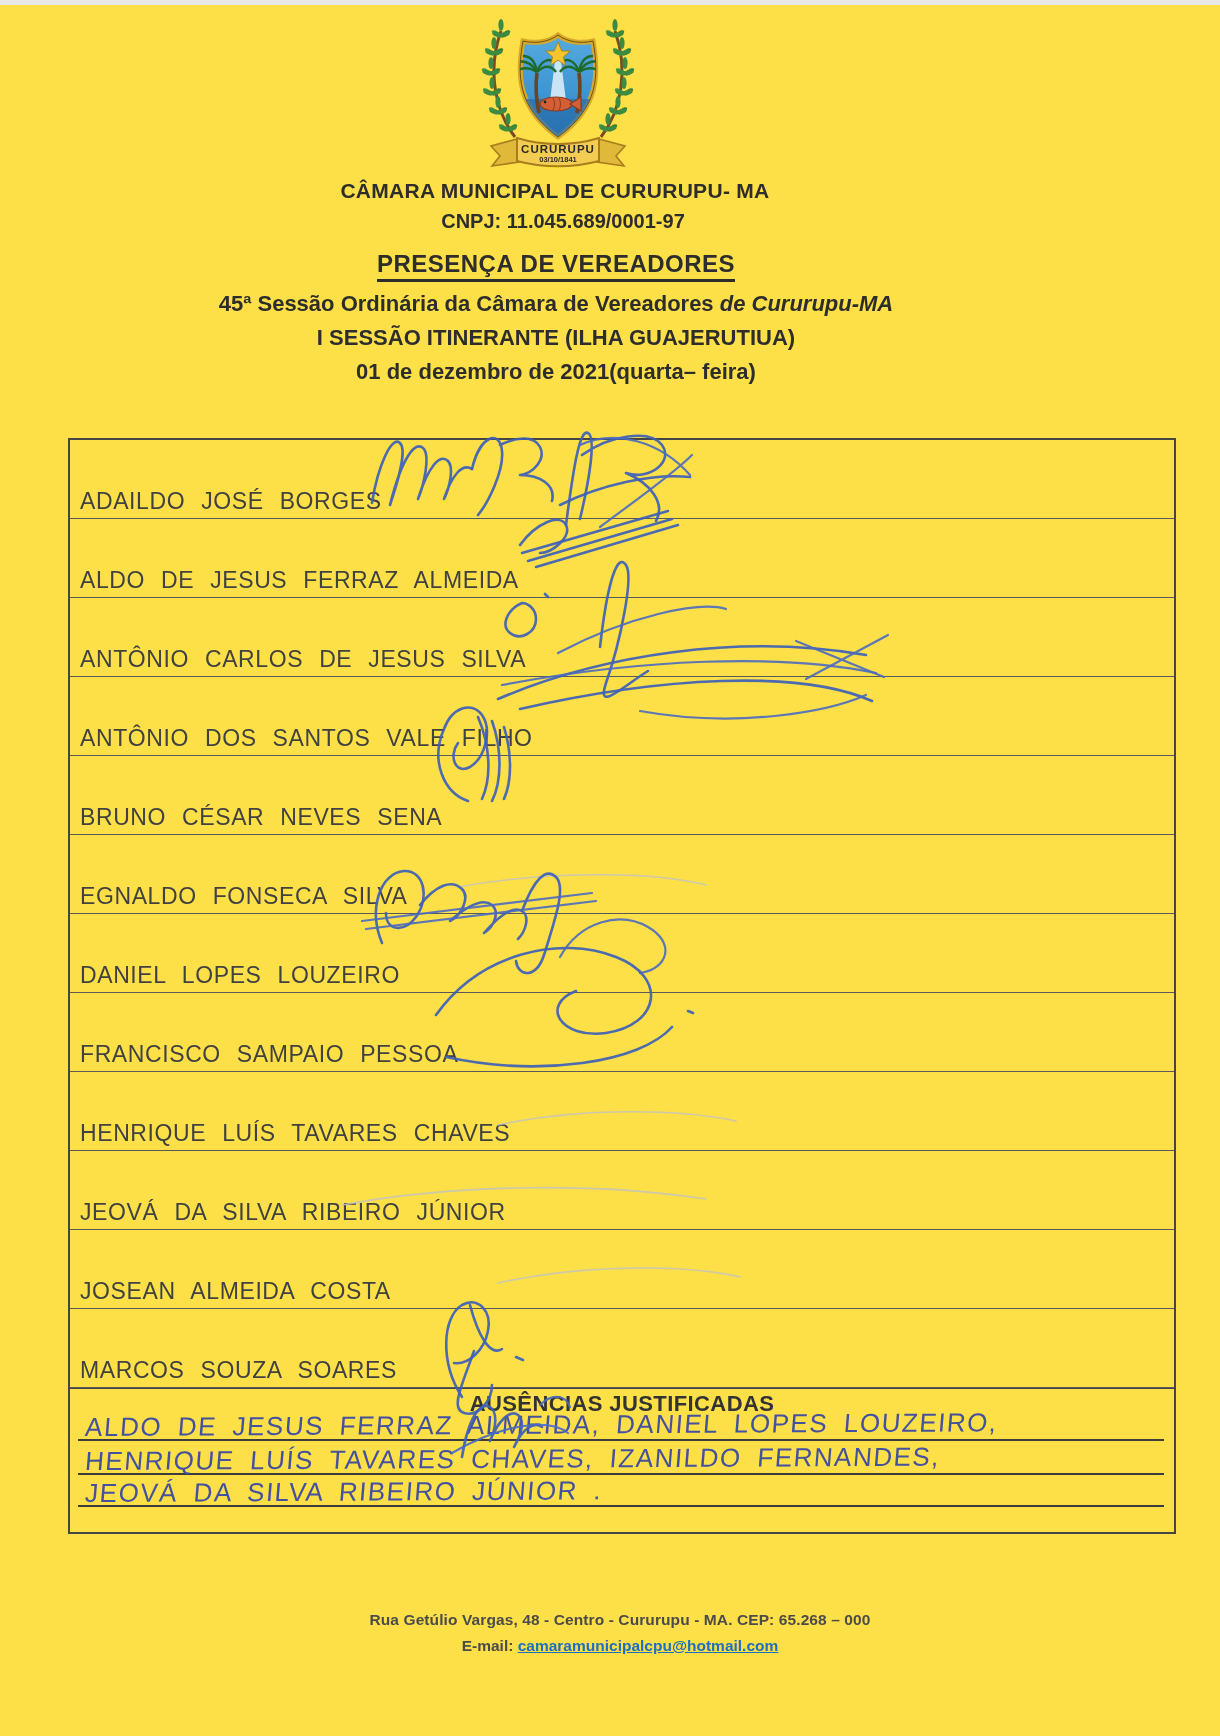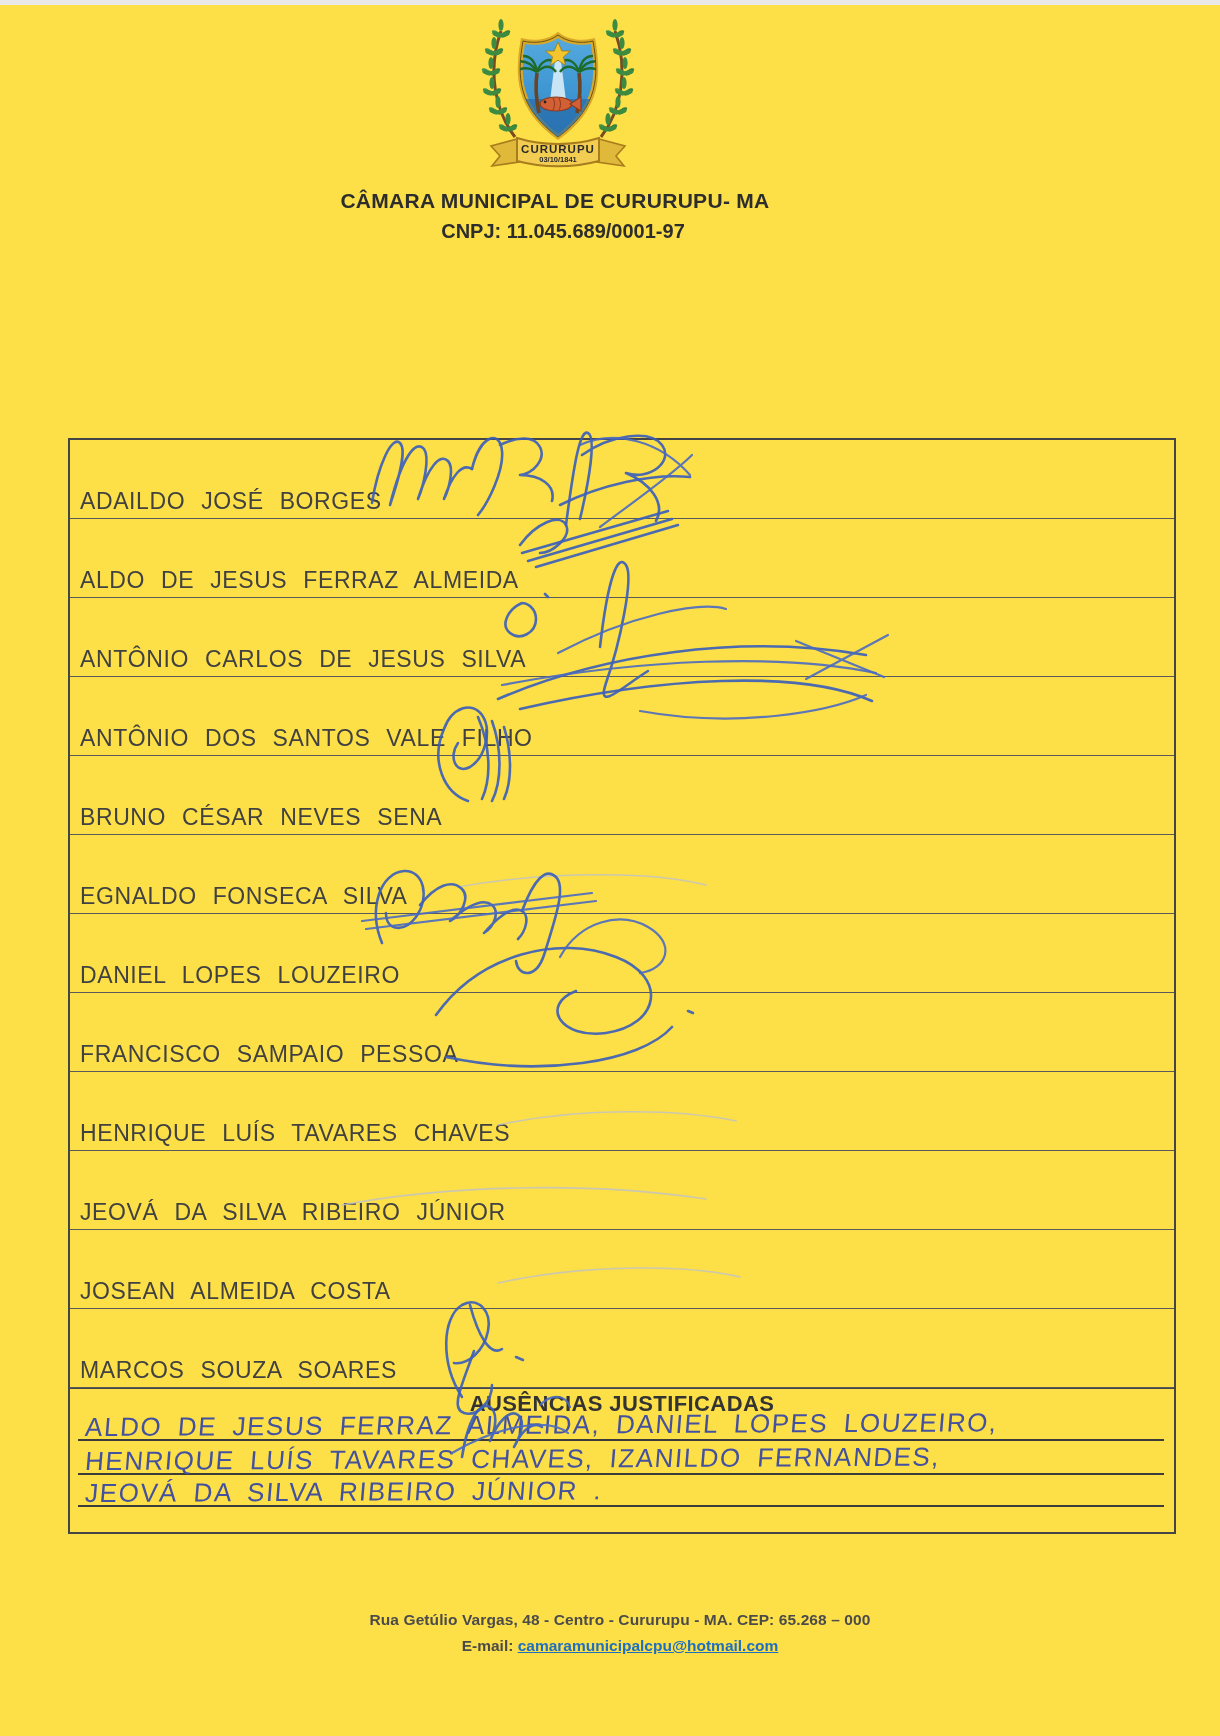--- a/index.html
+++ b/index.html
@@ -1,21 +1,21 @@
 <!DOCTYPE html>
 <html><head>
 <meta charset="utf-8">
 <style>
   html,body{margin:0;padding:0;}
   body{background:#e9e9e9;font-family:"Liberation Sans",sans-serif;}
   .page{position:relative;width:1220px;height:1736px;margin:5px auto;background:#fde047;overflow:hidden;}
 
   
   .crest{position:absolute;left:452px;top:10px;width:212px;height:160px;}
-  .org-header{position:absolute;left:0;top:184px;width:1110px;text-align:center;color:#2d2d2d;}
+  .org-header{position:absolute;left:0;top:174px;width:1110px;text-align:center;color:#2d2d2d;}
   .org-name{font-size:21px;font-weight:bold;letter-spacing:.3px;}
   .org-cnpj{font-size:20px;font-weight:bold;margin-top:7px;padding-left:16px;}
 
   .title-block{position:absolute;left:0;top:245px;width:1112px;text-align:center;color:#2d2d2d;}
   .doc-title{display:inline-block;font-size:24px;font-weight:bold;letter-spacing:.5px;
              border-bottom:3px solid #2d2d2d;padding-bottom:1px;}
   .subtitle1{font-size:22px;font-weight:bold;margin-top:9px;}
   .subtitle1 .em{font-style:italic;}
   .subtitle2{font-size:22px;font-weight:bold;margin-top:8px;}
   .date-line{font-size:22px;font-weight:bold;margin-top:8px;}
@@ -136,20 +136,26 @@
       <text x="105" y="138" text-anchor="middle" font-family="Liberation Sans, sans-serif" font-size="11.5" font-weight="bold" letter-spacing="1" fill="#2a2a2a">CURURUPU</text>
       <text x="105" y="147" text-anchor="middle" font-family="Liberation Sans, sans-serif" font-size="7.5" font-weight="bold" fill="#2a2a2a">03/10/1841</text>
     </g>
   </svg>
 
   <div class="org-header">
     <div class="org-name">CÂMARA MUNICIPAL DE CURURUPU- MA</div>
     <div class="org-cnpj">CNPJ: 11.045.689/0001-97</div>
   </div>
 
+  <div class="title-block">
+    <span class="doc-title">PRESENÇA DE VEREADORES</span>
+    <div class="subtitle1"><span>45ª Sessão Ordinária da Câmara de Vereadores </span><span class="em">de Cururupu-MA</span></div>
+    <div class="subtitle2">I SESSÃO ITINERANTE (ILHA GUAJERUTIUA)</div>
+    <div class="date-line">01 de dezembro de 2021(quarta– feira)</div>
+  </div>
 
   <div class="table">
     <div class="t-row">
         <span class="t-name">ADAILDO JOSÉ BORGES</span>
       </div>
     <div class="t-row">
         <span class="t-name">ALDO DE JESUS FERRAZ ALMEIDA</span>
       </div>
     <div class="t-row">
         <span class="t-name">ANTÔNIO CARLOS DE JESUS SILVA</span>

